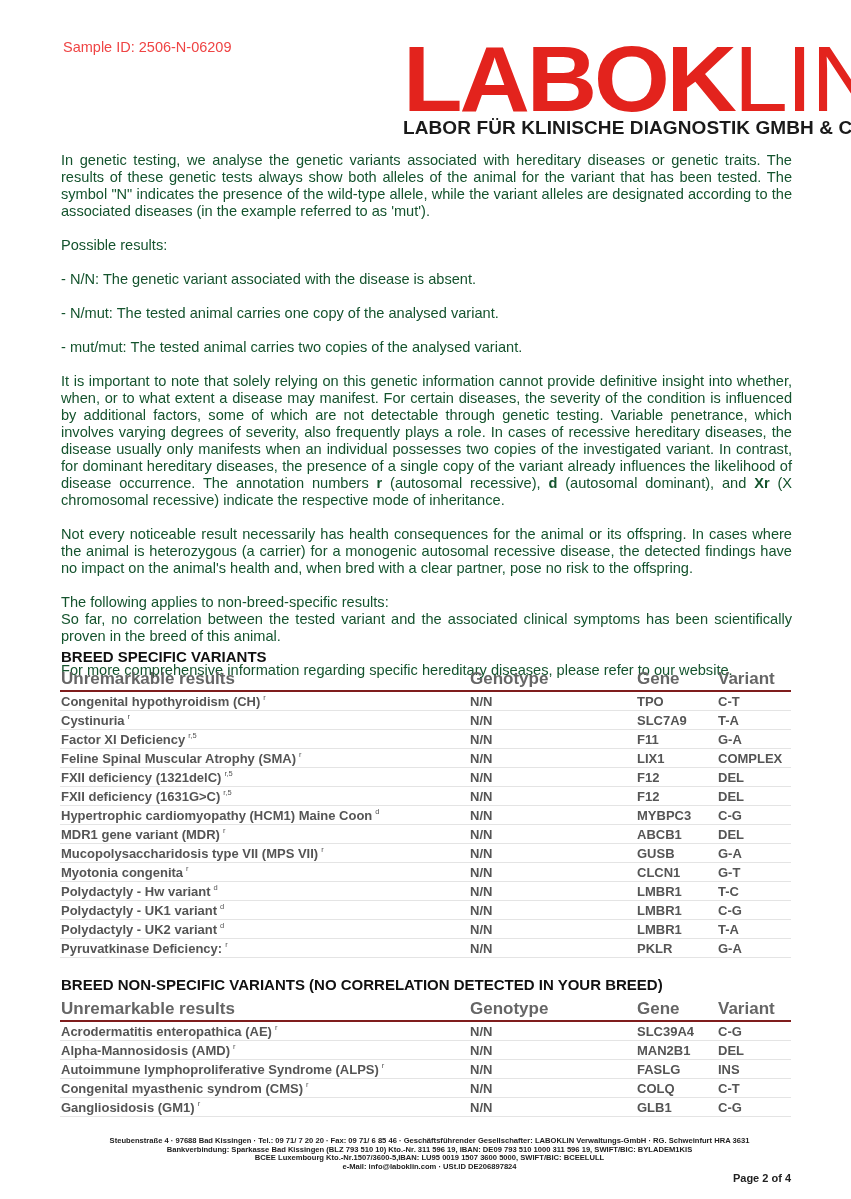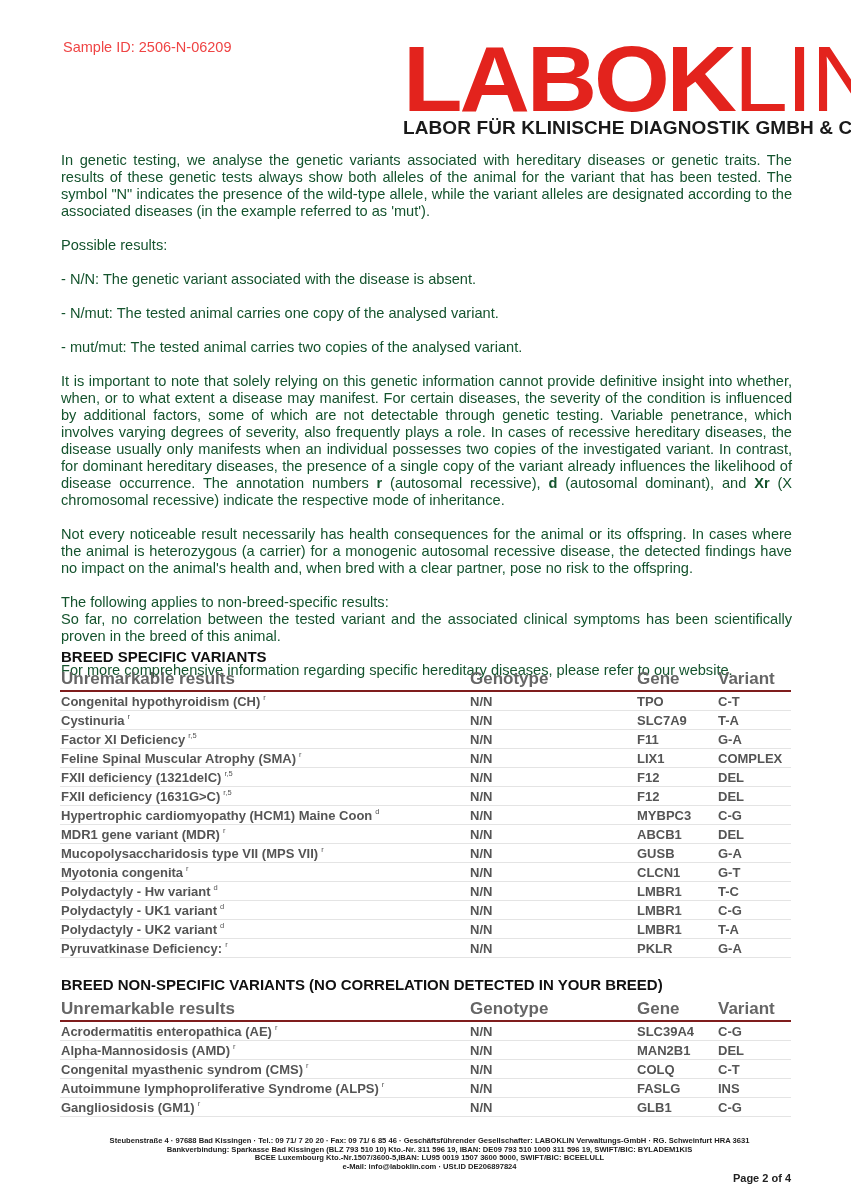--- a/index.html
+++ b/index.html
@@ -184,30 +184,30 @@
         <td>SLC39A4</td>
         <td>C-G</td>
       </tr>
       <tr>
         <td><span>Alpha-Mannosidosis (AMD)</span><sup>r</sup></td>
         <td>N/N</td>
         <td>MAN2B1</td>
         <td>DEL</td>
       </tr>
       <tr>
+        <td><span>Autoimmune lymphoproliferative Syndrome (ALPS)</span><sup>r</sup></td>
+        <td>N/N</td>
+        <td>FASLG</td>
+        <td>INS</td>
+      </tr>
+      <tr>
         <td><span>Congenital myasthenic syndrom (CMS)</span><sup>r</sup></td>
         <td>N/N</td>
         <td>COLQ</td>
         <td>C-T</td>
-      </tr>
-      <tr>
-        <td><span>Autoimmune lymphoproliferative Syndrome (ALPS)</span><sup>r</sup></td>
-        <td>N/N</td>
-        <td>FASLG</td>
-        <td>INS</td>
       </tr>
       <tr>
         <td><span>Gangliosidosis (GM1)</span><sup>r</sup></td>
         <td>N/N</td>
         <td>GLB1</td>
         <td>C-G</td>
       </tr>
     </tbody>
 </table>
 

